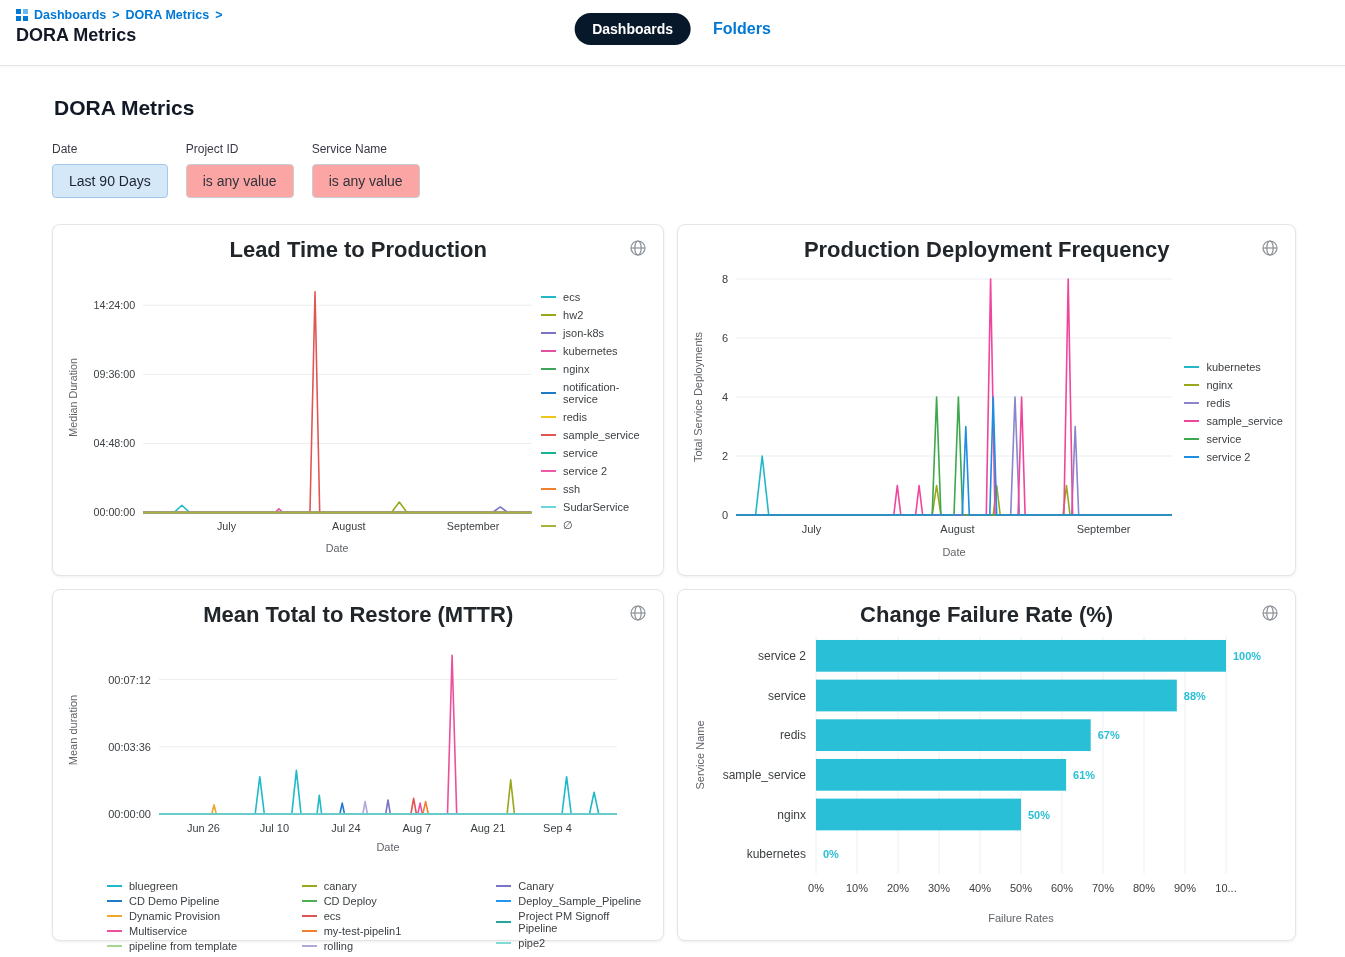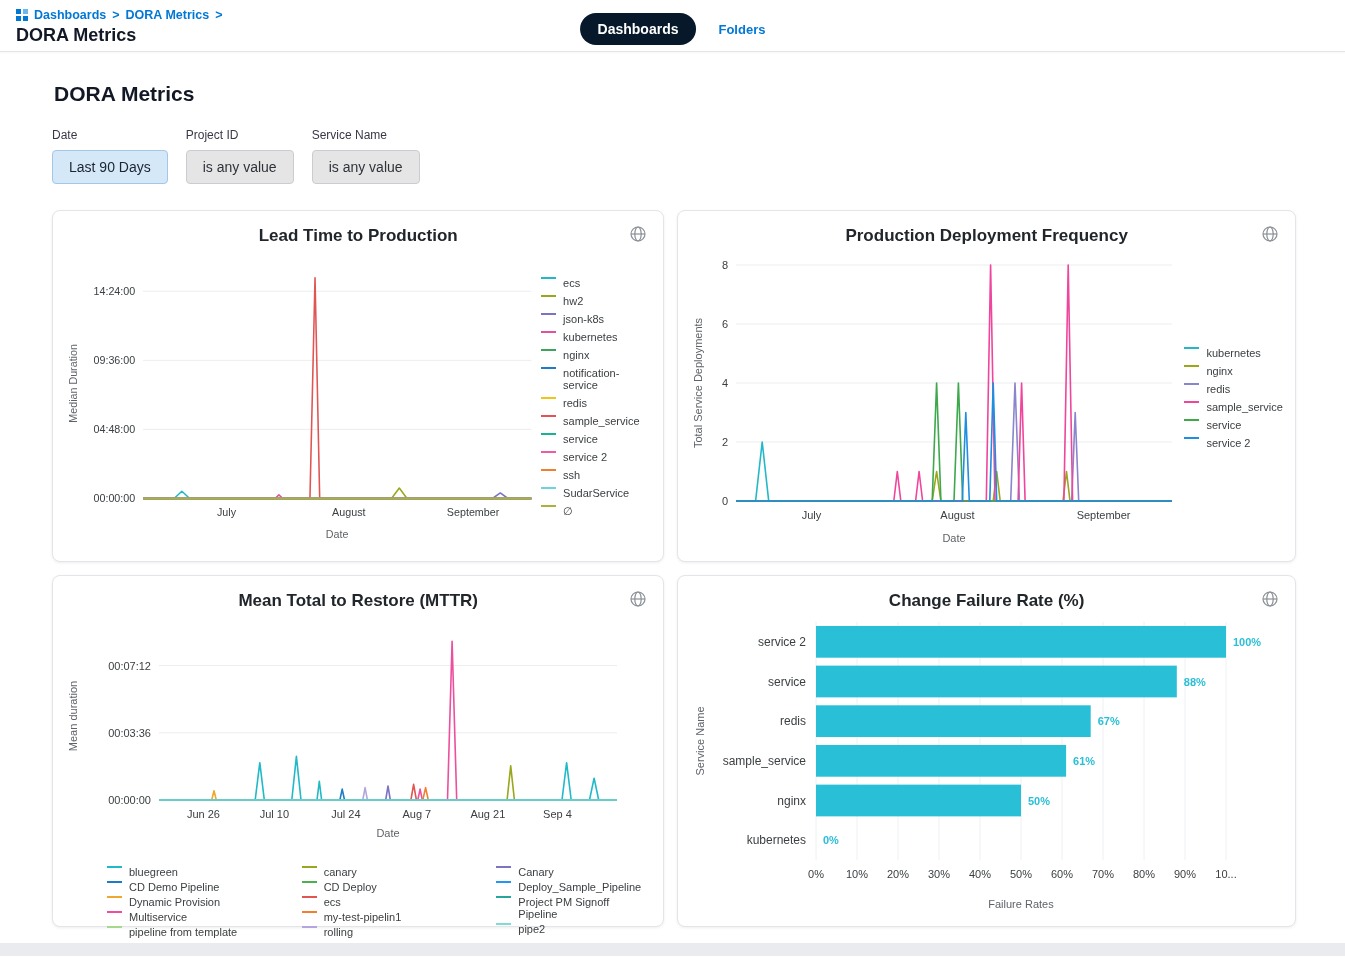--- a/index.html
+++ b/index.html
@@ -1,54 +1,54 @@
 <!DOCTYPE html>
 <html><head>
 <meta charset="utf-8">
 <style>
   * { box-sizing: border-box; margin: 0; padding: 0; }
   html,body { width: 1345px; height: 957px; overflow: hidden; background: #fff;
     font-family: "Liberation Sans", sans-serif; color: #1c1c28; }
 
   
-  .app-header { position: relative; height: 52px; padding: 8px 16px 0 16px;
+  .app-header { position: relative; height: 66px; padding: 8px 16px 0 16px;
     border-bottom: 1px solid #e2e4e7; box-shadow: 0 1px 2px rgba(0,0,0,.04); background:#fff; }
   .breadcrumb { display: flex; align-items: center; gap: 6px; font-size: 12.5px; font-weight: 600; }
   .breadcrumb a { color: #0278D5; text-decoration: none; cursor: pointer; }
   .breadcrumb .sep { color: #0278D5; font-weight: 600; }
   .bc-icon { display: inline-block; width: 12px; height: 12px; }
   .header-title { font-size: 18px; font-weight: 700; color: #121826; margin-top: 3px; }
   .header-tabs { position: absolute; left: 50%; top: 13px; transform: translateX(-50%);
     display: flex; align-items: center; gap: 22px; }
   .tab-pill { border: none; background: #07182B; color: #fff; font-size: 14px; font-weight: 600;
     padding: 8px 18px; border-radius: 18px; cursor: pointer; font-family: inherit; }
-  .tab-link { border: none; background: transparent; color: #0278D5; font-size: 13px; font-weight: 600;
+  .tab-link { border: none; background: transparent; color: #0278D5; font-size: 16px; font-weight: 600;
     cursor: pointer; font-family: inherit; }
 
   
   main { padding: 0 52px; }
   .page-title { font-size: 21px; font-weight: 700; color: #121826; margin: 30px 0 22px 2px; }
   .filters { display: flex; gap: 18px; margin-bottom: 26px; }
   .filter-group { display: flex; flex-direction: column; }
   .filter-label { font-size: 12px; color: #383946; margin-bottom: 8px; }
   .filter-btn { height: 34px; padding: 0 16px; font-size: 14px; font-family: inherit;
-    border: 1px solid #c9cdd1; border-radius: 4px; background: #e5e5e5; color: #2f333a; cursor: pointer; }
+    border: 1px solid #c9cdd1; border-radius: 4px; background: #fca5a5; color: #2f333a; cursor: pointer; }
   .filter-btn.active { background: #d5e8f8; border-color: #a3c7e8; color: #1c2430; }
 
   
   .grid { display: grid; grid-template-columns: 1fr 1fr; gap: 13px; }
   .card { background: #fff; border: 1px solid #e3e5e8; border-radius: 8px;
     box-shadow: 0 1px 3px rgba(0,0,0,.07); height: 352px; padding: 10px 12px; position: relative; }
   .card-head { text-align: center; position: relative; height: 30px; }
-  .card-title { font-size: 17px; font-weight: 600; color: #21262b; line-height: 30px; }
+  .card-title { font-size: 22px; font-weight: 600; color: #21262b; line-height: 30px; }
   .globe-btn { position: absolute; right: 2px; top: 2px; background: none; border: none; cursor: pointer; padding: 2px; }
   .chart-row { display: flex; align-items: center; }
   .chart-col { display: block; }
   .legend { display: flex; flex-direction: column; gap: 3px; margin-left: 2px; }
-  .legend-item { display: flex; font-size: 11px; color: #3c4043; cursor: pointer; break-inside: avoid; margin-bottom: 3px; }
+  .legend-item { display: flex; align-items: center; font-size: 11px; color: #3c4043; cursor: pointer; break-inside: avoid; margin-bottom: 3px; }
   .legend-swatch { width: 15px; height: 2px; margin-right: 7px; flex: none; }
   .legend-cols { display: block; column-count: 3; column-gap: 44px; width: 540px; margin: 20px 0 0 42px; }
   svg text { font-family: "Liberation Sans", sans-serif; }
 
   .page-footer-strip { height: 13px; background: #e9ebee; margin-top: 16px; }
 </style>
 </head>
 <body>
 
 <header class="app-header">

